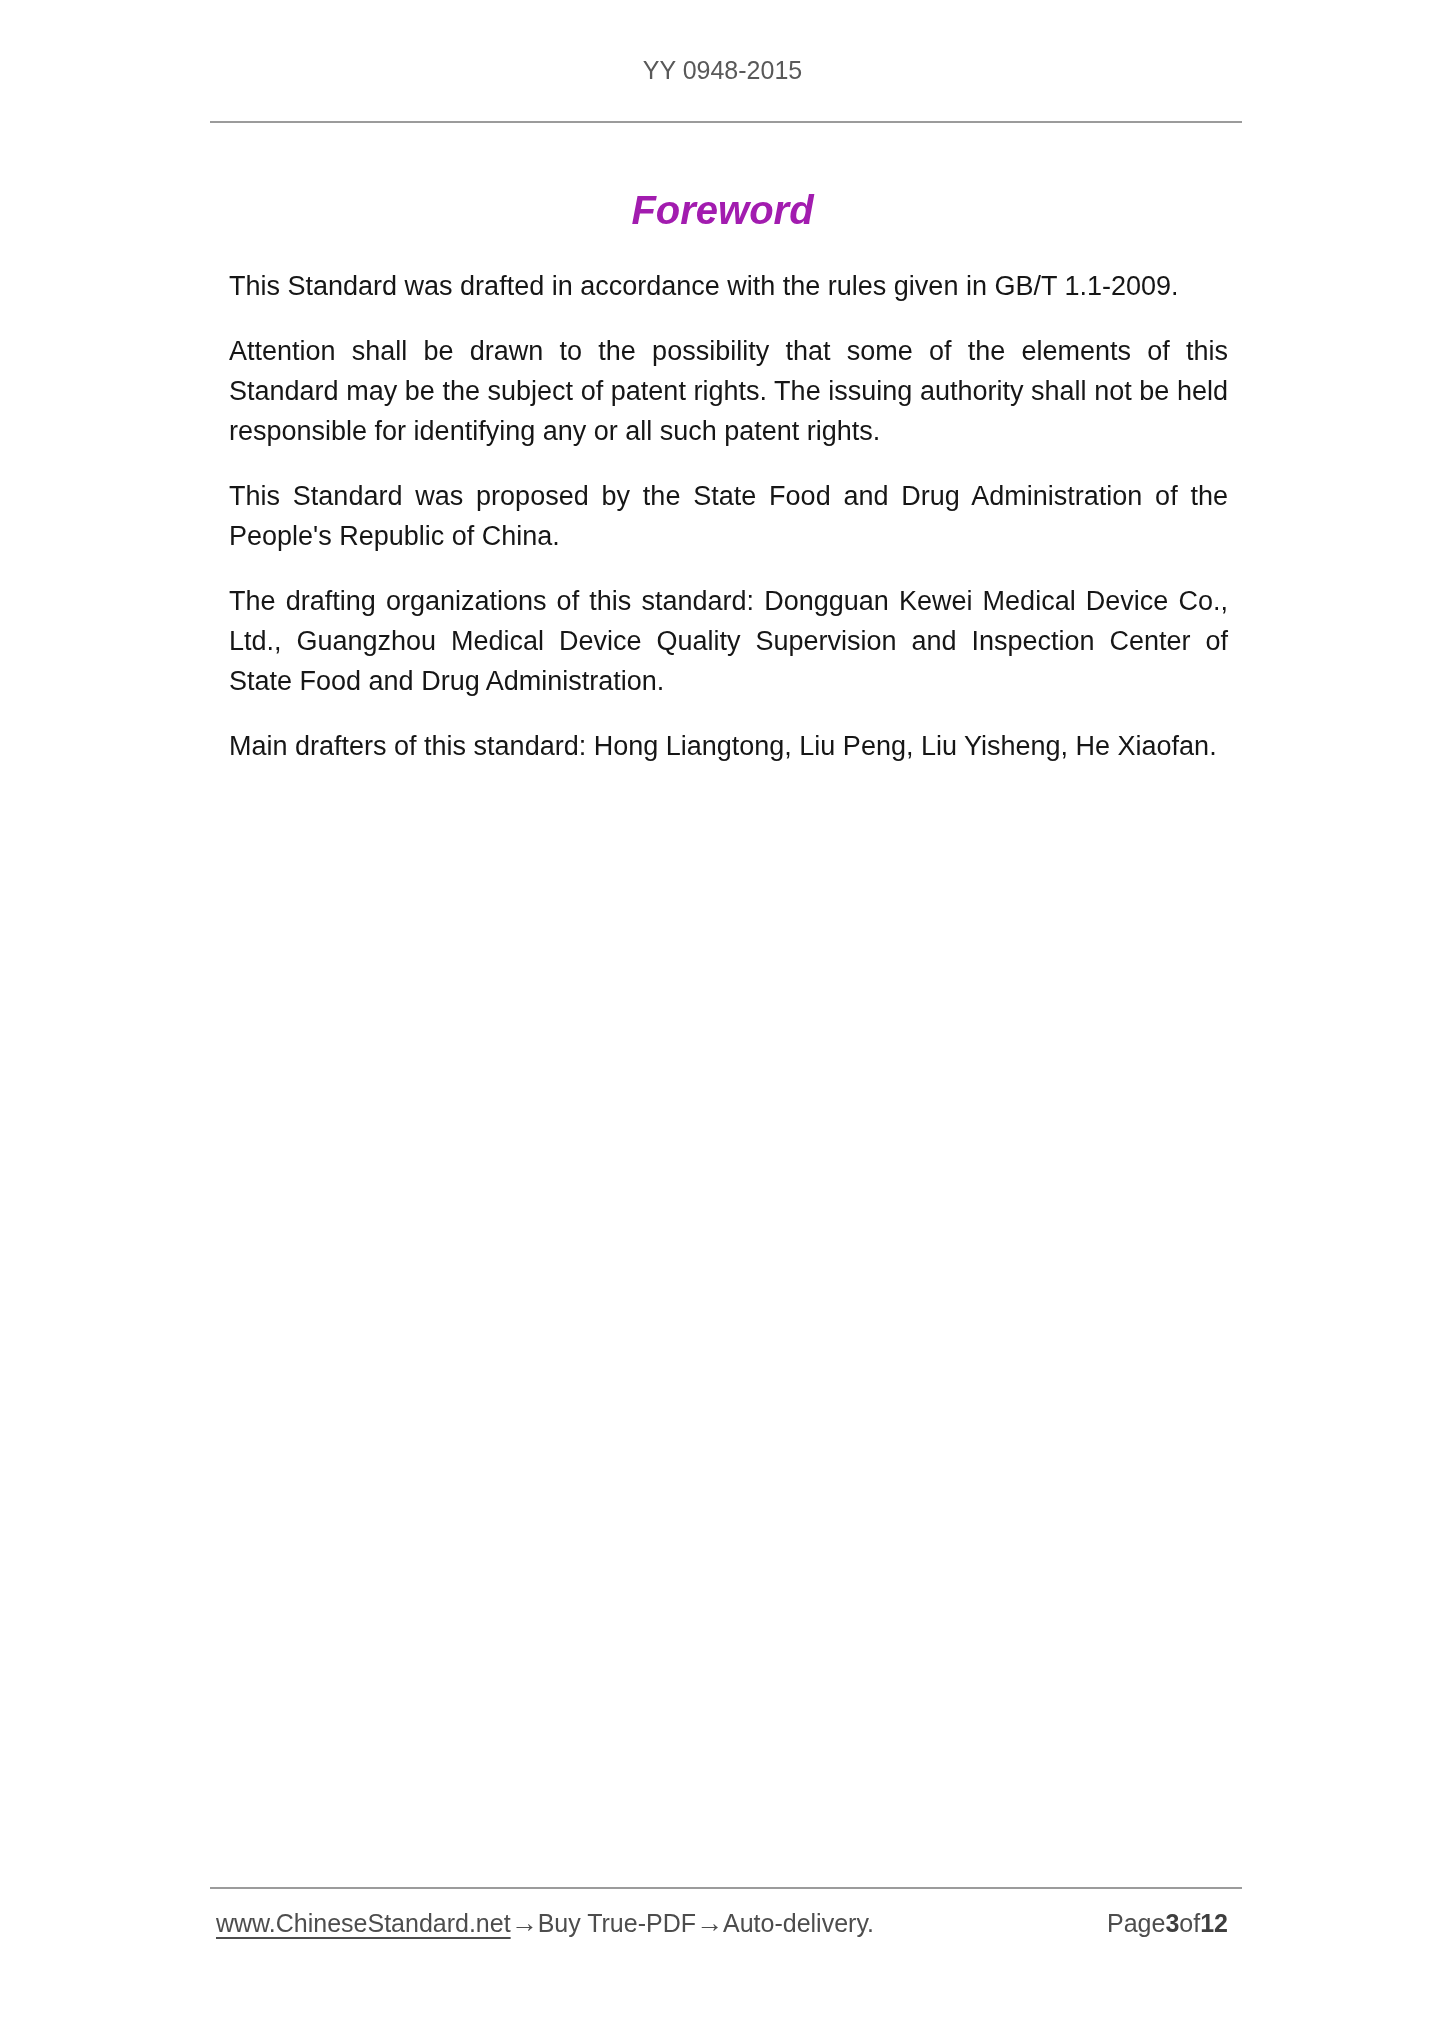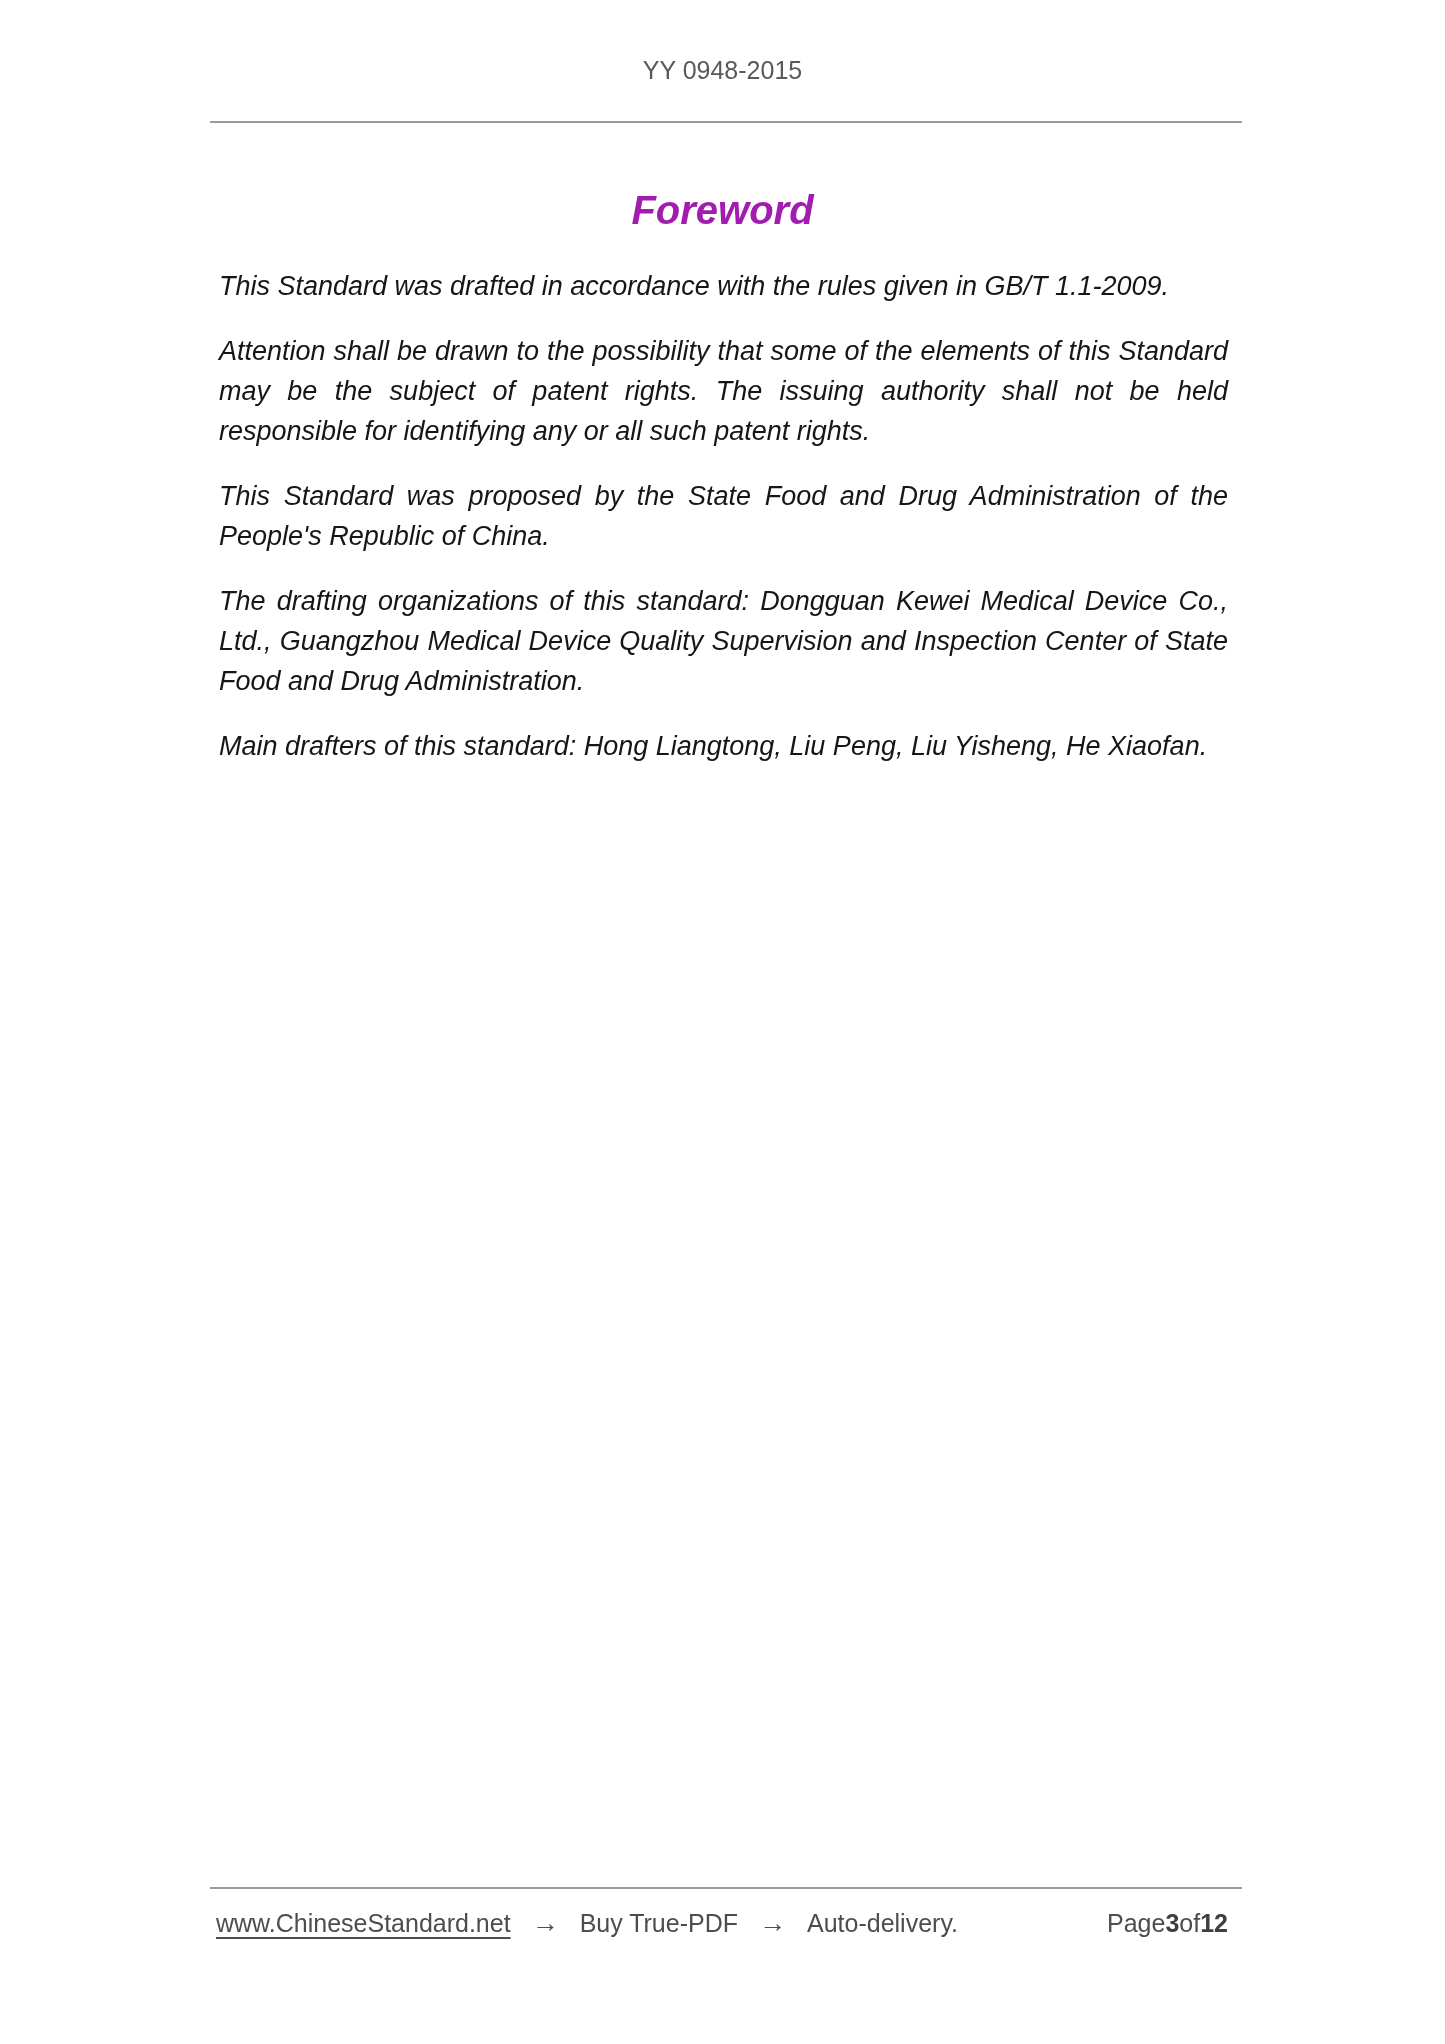--- a/index.html
+++ b/index.html
@@ -47,43 +47,42 @@
     color: #a21caf;
     font-style: italic;
   }
   .content {
     position: absolute;
     top: 266px;
     left: 216px;
     width: 1012px;
   }
   .content p {
-    margin: 0 0 25px 3px;
+    margin: 0 0 25px 13px;
     font-size: 27px;
     line-height: 40px;
     text-align: justify;
     color: #161616;
-    font-style: italic;
   }
   .footer {
     position: absolute;
     top: 1903px;
     left: 216px;
     width: 1012px;
     display: flex;
     justify-content: space-between;
     align-items: baseline;
     font-size: 25px;
     line-height: 40px;
     color: #4d4d4d;
   }
   .footer-left {
     display: flex;
     align-items: baseline;
-    gap: 21px;
+    gap: 0;
   }
   .footer-left .site {
     color: #4d4d4d;
     text-decoration: underline;
     text-underline-offset: 5px;
     cursor: pointer;
   }
   .footer-left .arrow {
     font-size: 27px;
     color: #4d4d4d;

